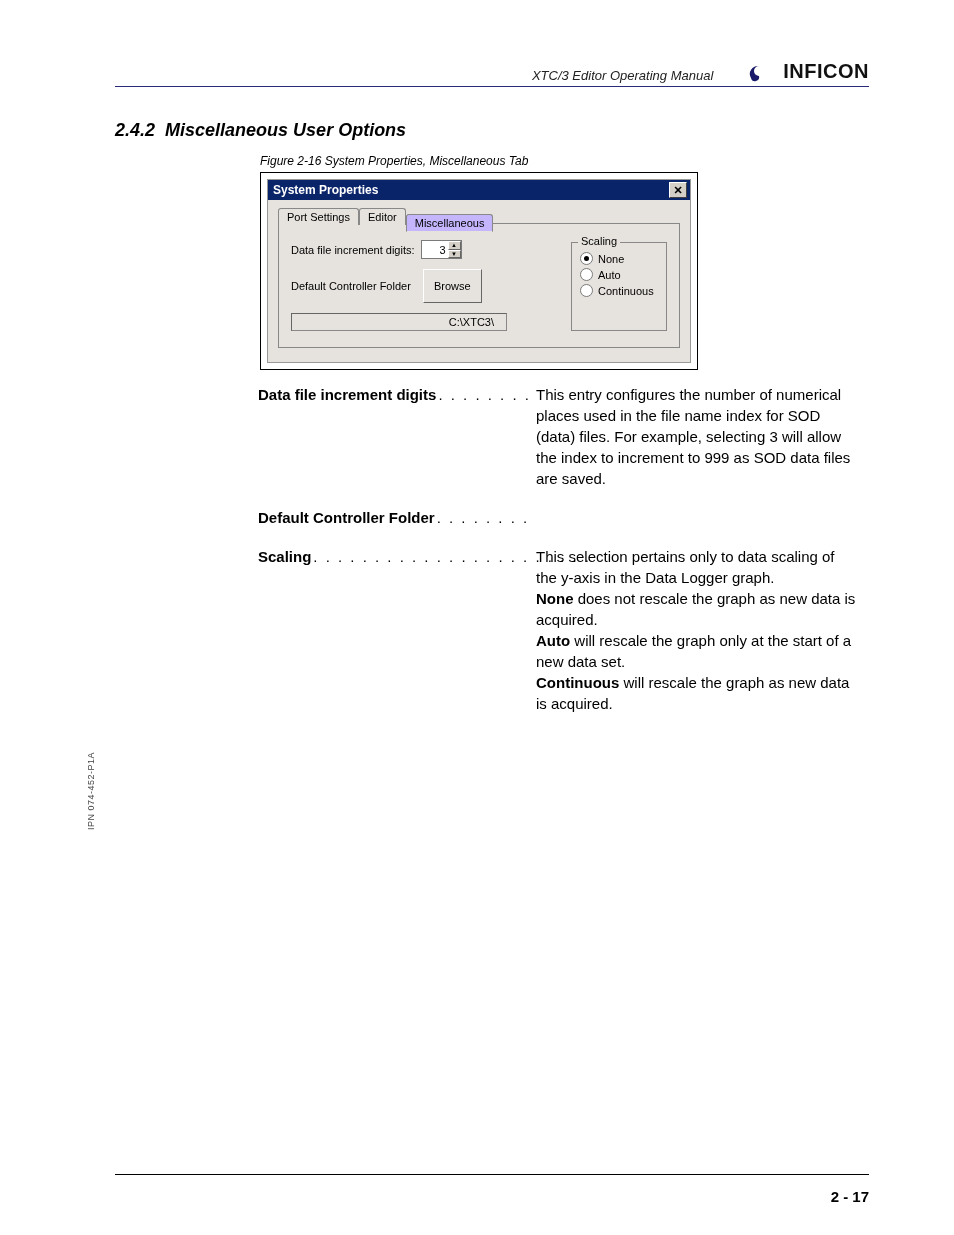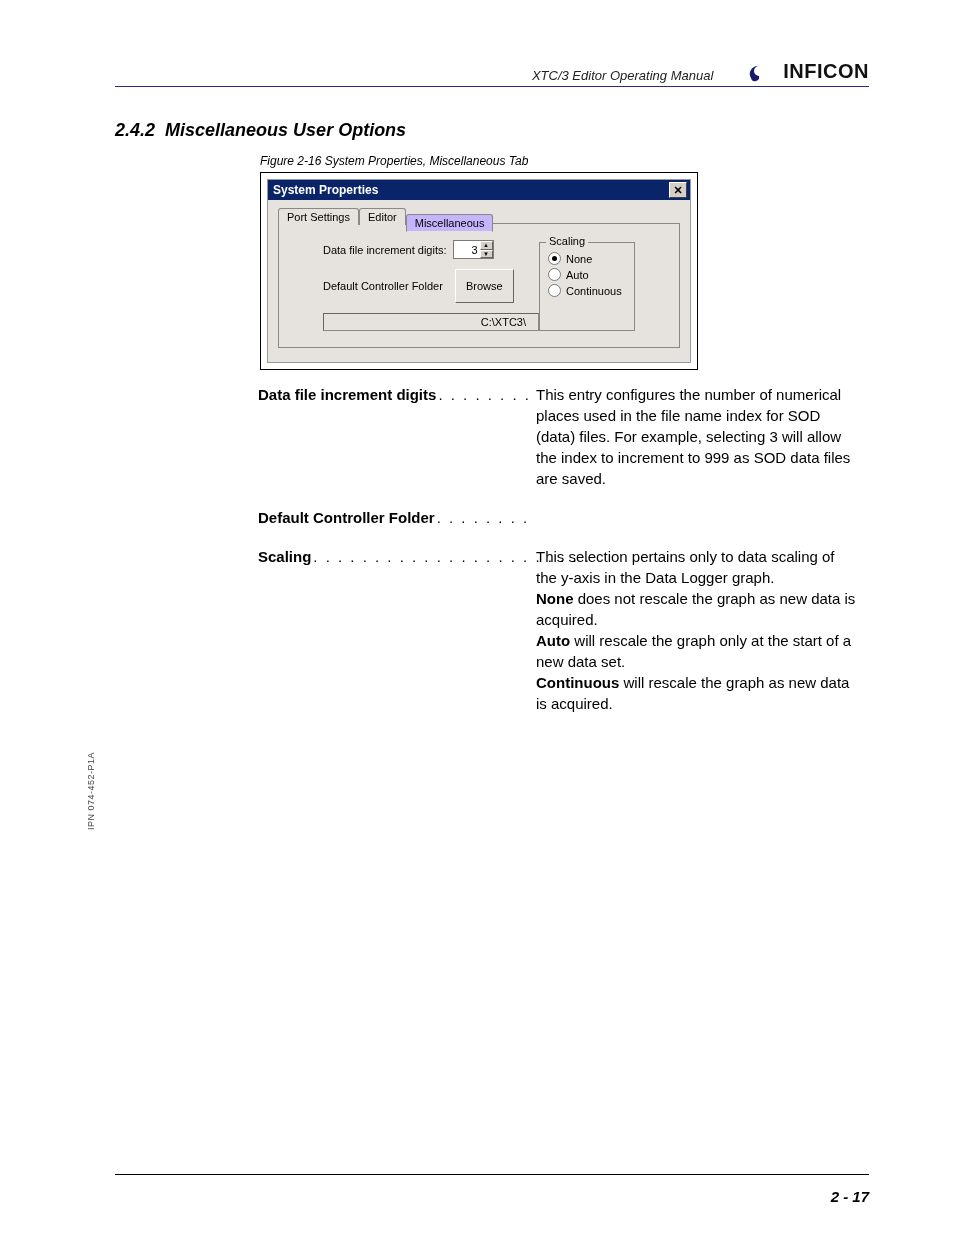--- a/index.html
+++ b/index.html
@@ -131,21 +131,21 @@
     background: #c4b5fd;
     border-bottom: 1px solid #e6e3de;
     top: 8px;
     z-index: 2;
   }
   .tab-pane {
     border: 1px solid #888;
     background: #e6e3de;
     padding: 16px 12px 16px 12px;
     display: flex;
-    justify-content: center;
+    justify-content: space-between;
   }
   .left-controls { }
   .row { display: flex; align-items: center; margin-bottom: 10px; }
   .row label { margin-right: 6px; }
   .spinner {
     display: inline-flex;
     border: 1px solid #7a7a7a;
     background: #fff;
     height: 17px;
   }
@@ -274,21 +274,20 @@
     position: absolute;
     left: 115px;
     right: 85px;
     bottom: 60px;
     border-top: 1px solid #000;
   }
   .page-number {
     position: absolute;
     right: 85px;
     bottom: 30px;
-    font-style: italic;
     font-weight: bold;
     font-size: 15px;
   }
 </style>
 </head>
 <body>
 
 <div class="page">
 
   <div class="header-area">

